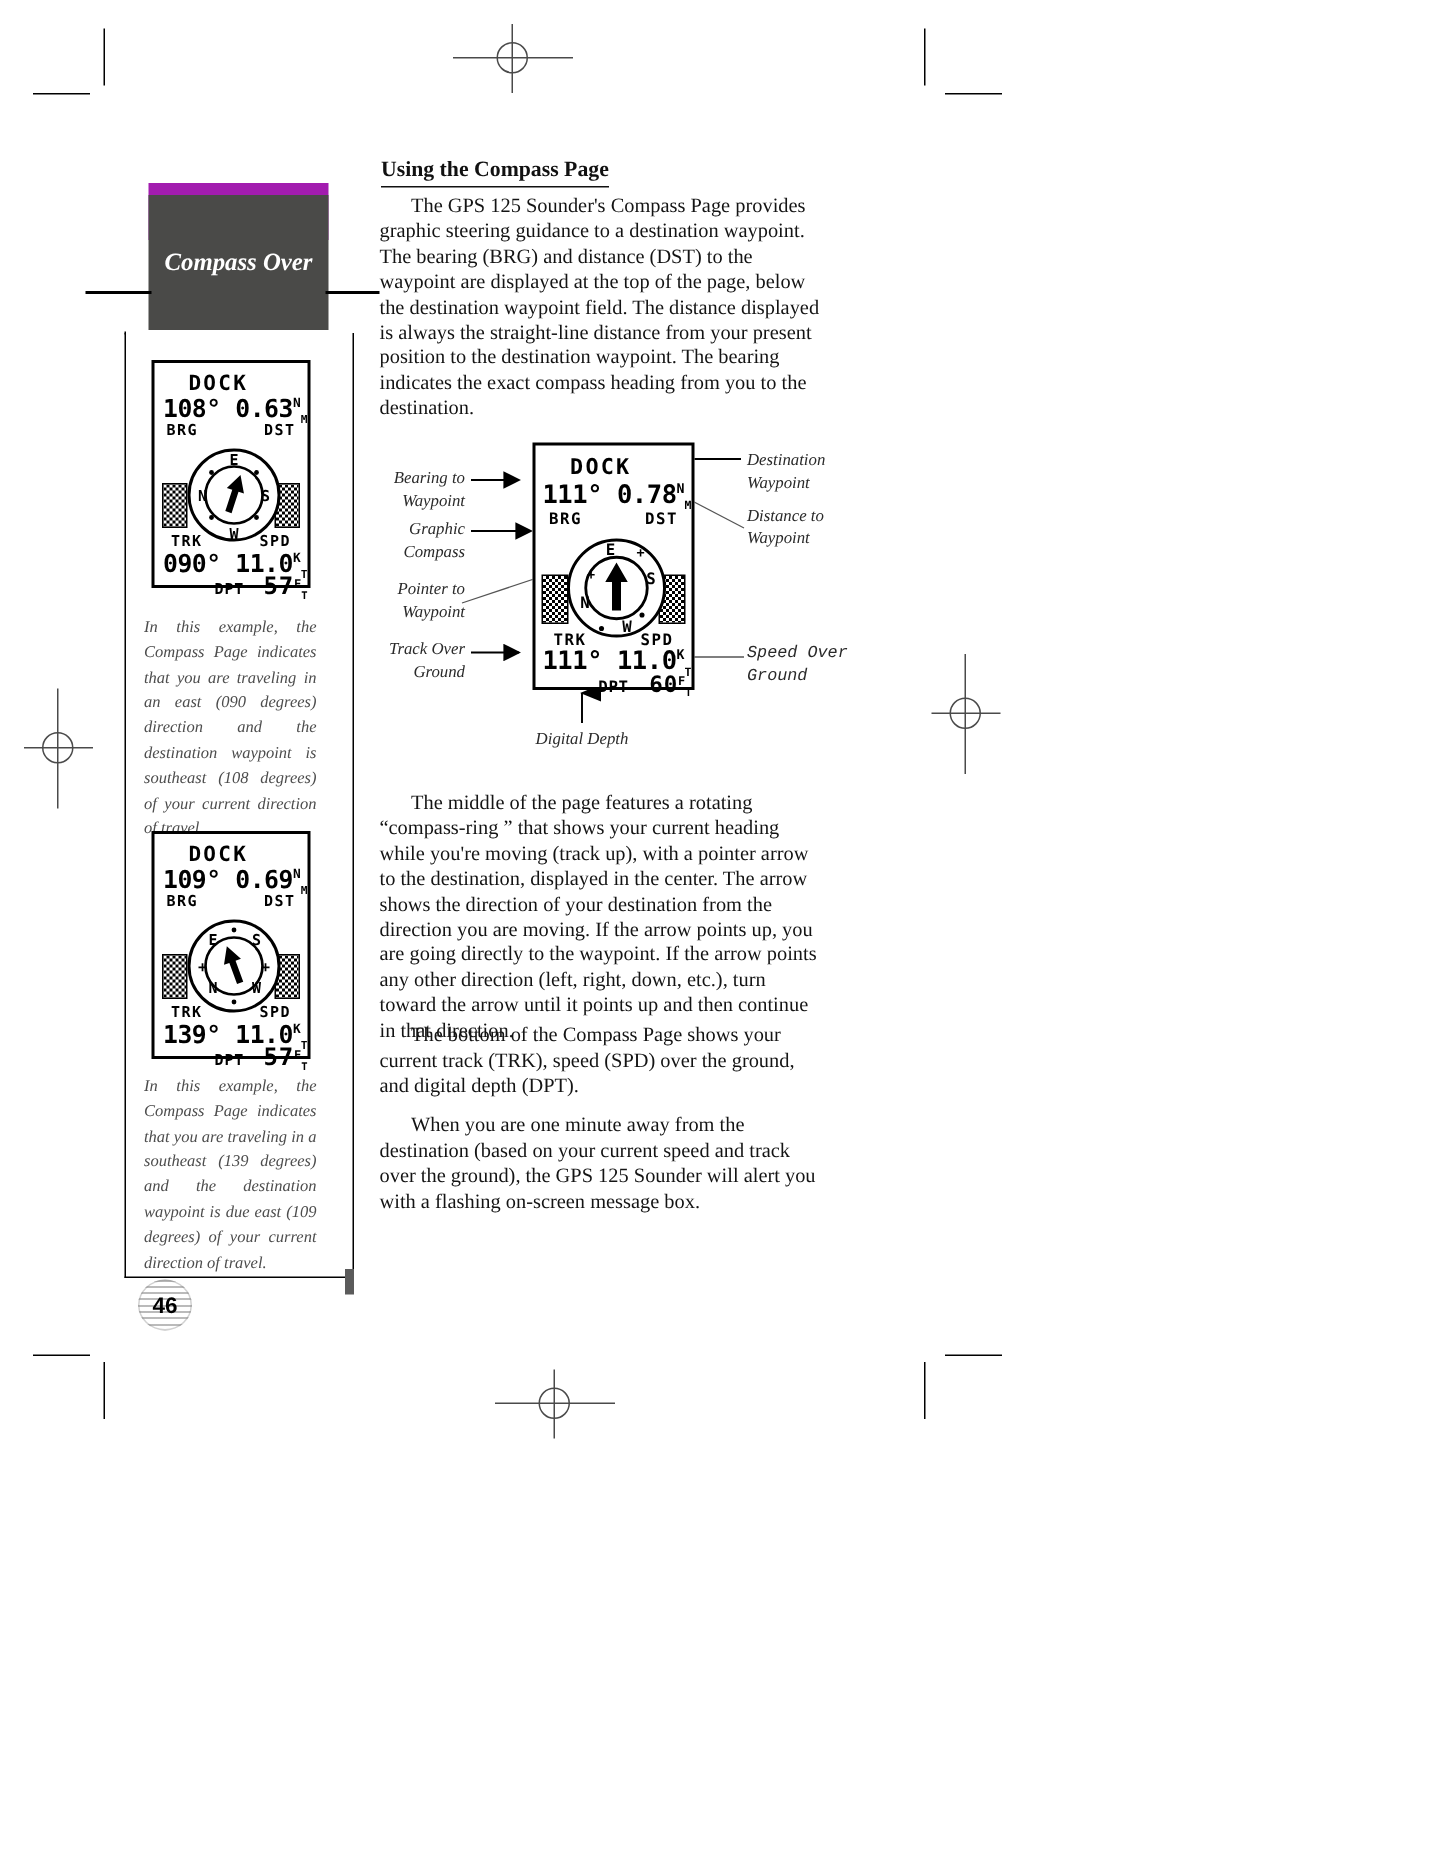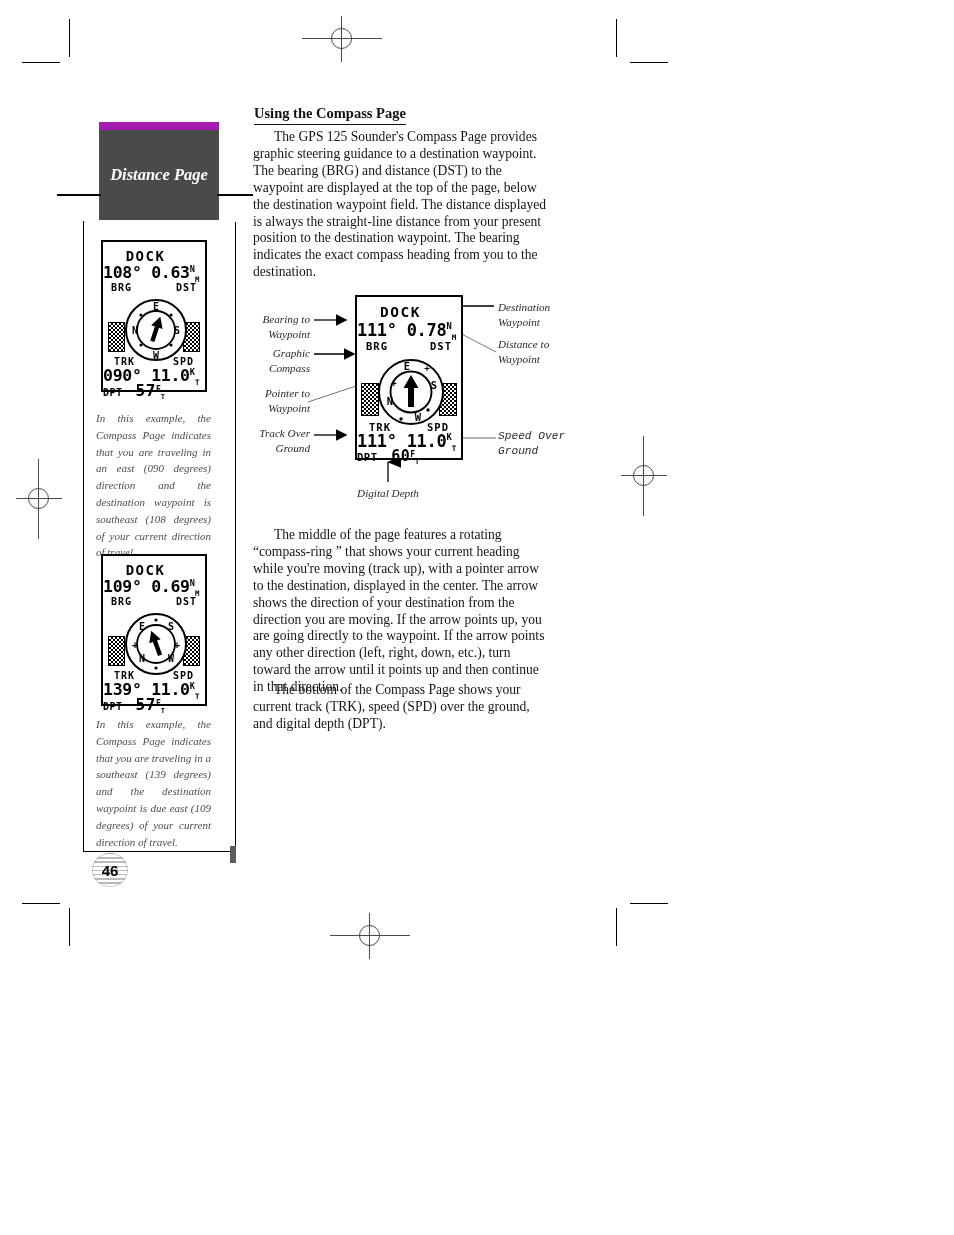--- a/index.html
+++ b/index.html
@@ -153,21 +153,21 @@
     color: #000;
   }
   .gps .wpt {
     position: absolute; left: 0; right: 17px;
     text-align: center;
     font-weight: bold;
     letter-spacing: 1.5px;
   }
   .gps .rowbig {
     position: absolute; left: 0; right: 0;
-    text-align: left;
+    text-align: right;
     font-weight: bold;
     white-space: nowrap;
   }
   .gps .sup { font-size: 0.52em; vertical-align: super; letter-spacing: 0; }
   .gps .sub { font-size: 0.45em; vertical-align: sub; letter-spacing: 0; }
   .gps .lbl-l, .gps .lbl-r {
     position: absolute;
     font-weight: bold;
     letter-spacing: 1px;
   }
@@ -230,21 +230,21 @@
   <div class="rcirc" style="left:12px;top:29px;width:21px;height:21px;"></div>
 </div>
 
 <div id="sidebar">
 
   <div class="tab-reference">
     <span>REFERENCE</span>
   </div>
 
   <div class="tab-compass">
-    <span>Distance Page</span>
+    <span>Compass Over</span>
   </div>
 
   <div class="tab-rule-left"></div>
   <div class="tab-rule-right"></div>
 
   <div class="sidebar-box"></div>
   <div class="sidebar-box-topleft"></div>
 
   <div class="gps" id="gps-side-1" style="left:101px;top:240px;width:106px;height:152px;">
     <div class="wpt" style="top:6px;font-size:14px;">DOCK</div>
@@ -445,13 +445,14 @@
         <span>111°</span>&nbsp;<span>11.0</span><span class="sup">K</span><span class="sub">T</span>
       </div>
       <div class="rowbig" style="top:150px;font-size:10.5px;letter-spacing:0.5px;">
         <span>DPT</span>&nbsp;&nbsp;<span style="font-size:15px;">60</span><span class="sup" style="font-size:8px;">F</span><span class="sub" style="font-size:7px;">T</span>
       </div>
     </div>
   </div>
 
   <div class="body-para" id="para-2">The middle of the page features a rotating “compass-ring ” that shows your current heading while you're moving (track up), with a pointer arrow to the destination, displayed in the center. The arrow shows the direction of your destination from the direction you are moving. If the arrow points up, you are going directly to the waypoint. If the arrow points any other direction (left, right, down, etc.), turn toward the arrow until it points up and then continue in that direction.</div>
   <div class="body-para" id="para-3">The bottom of the Compass Page shows your current track (TRK), speed (SPD) over the ground, and digital depth (DPT).</div>
+  <div class="body-para" id="para-4">When you are one minute away from the destination (based on your current speed and track over the ground), the GPS 125 Sounder will alert you with a flashing on-screen message box.</div>
 </div>
 
 </body></html>

